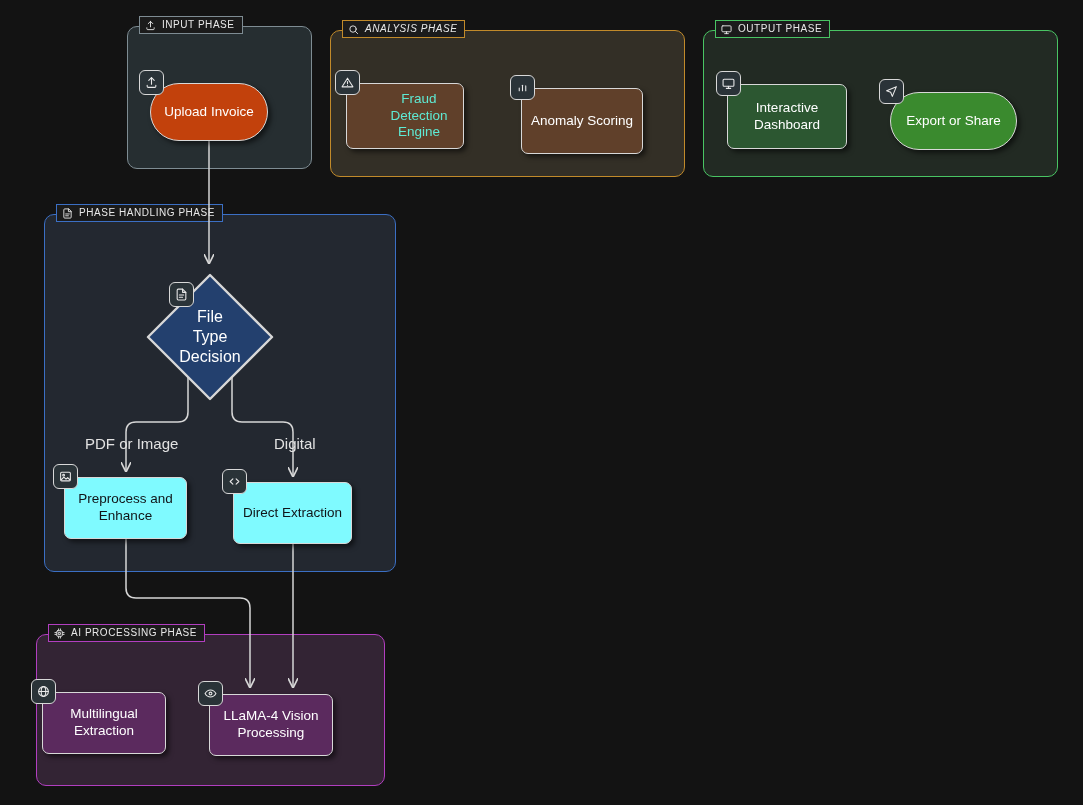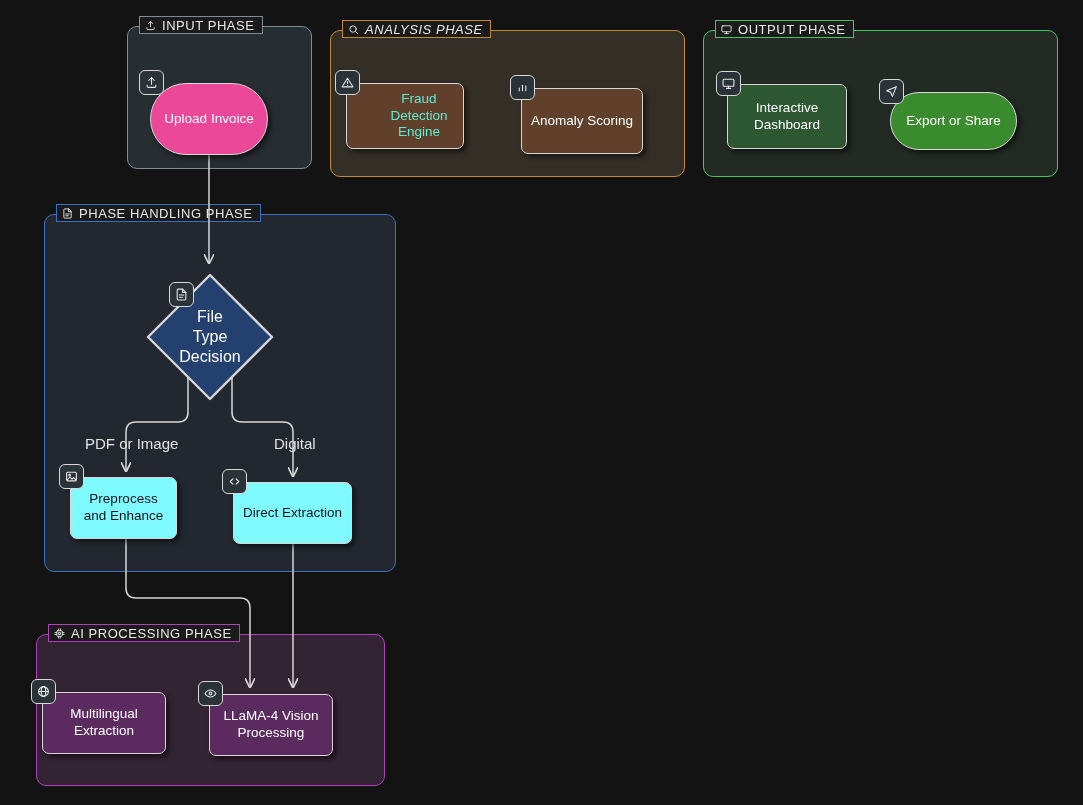--- a/index.html
+++ b/index.html
@@ -43,21 +43,21 @@
     position: absolute;
     top: -11px;
     left: 11px;
     display: flex;
     align-items: center;
     gap: 6px;
     padding: 2px 7px 2px 5px;
     border-radius: 0;
     background: #1b1b1b;
     border: 1px solid #555;
-    font-size: 13px;
+    font-size: 10px;
     letter-spacing: 0.55px;
     color: #e8e8e8;
     white-space: nowrap;
     line-height: 1;
     height: 18px;
     box-sizing: border-box;
   }
   .phase-label svg { display: block; }
 
   
@@ -217,21 +217,21 @@
 
       <path d="M 126 539 L 126 588 Q 126 598 136 598 L 240 598 Q 250 598 250 608 L 250 686" marker-end="url(#arrow)"></path>
 
       <path d="M 293 544 L 293 686" marker-end="url(#arrow)"></path>
     </g>
   </svg>
 
   <div class="edge-label" id="edge-label-0" style="left: 85px; top: 436px;">PDF or Image</div>
   <div class="edge-label" id="edge-label-1" style="left: 274px; top: 436px;">Digital</div>
 
-  <div class="node pill" id="node-upload_invoice" style="left: 150px; top: 83px; width: 118px; height: 72px; background: #ec4899; color: rgb(255, 255, 255); border-color: rgb(216, 216, 216);">
+  <div class="node pill" id="node-upload_invoice" style="left: 150px; top: 83px; width: 118px; height: 58px; background: #c2410c; color: rgb(255, 255, 255); border-color: rgb(216, 216, 216);">
     <span class="node-icon">
       <svg width="13" height="13" viewBox="0 0 24 24" fill="none" stroke="#e8e8e8" stroke-width="2" stroke-linecap="round" stroke-linejoin="round">
           <path d="M4 17v2a2 2 0 0 0 2 2h12a2 2 0 0 0 2-2v-2"></path>
           <path d="M12 3v12"></path>
           <path d="M7 8l5-5 5 5"></path>
         </svg>
     </span>
     <span>Upload Invoice</span>
   </div>
 
@@ -270,21 +270,21 @@
 
   <div class="node pill" id="node-export_or_share" style="left: 890px; top: 92px; width: 127px; height: 58px; background: rgb(58, 138, 46); color: rgb(255, 255, 255); border-color: rgb(216, 216, 216);">
     <span class="node-icon">
       <svg width="13" height="13" viewBox="0 0 24 24" fill="none" stroke="#e8e8e8" stroke-width="2" stroke-linecap="round" stroke-linejoin="round">
           <path d="M21 3 L3 10.5 L10.5 13.5 L13.5 21 Z"></path>
         </svg>
     </span>
     <span>Export or Share</span>
   </div>
 
-  <div class="node dark-text" id="node-preprocess_and_enhance" style="left: 64px; top: 477px; width: 107px; height: 62px; background: rgb(127, 250, 255); color: rgb(16, 20, 24); border-color: rgb(216, 216, 216); margin-left: 6px;">
+  <div class="node dark-text" id="node-preprocess_and_enhance" style="left: 64px; top: 477px; width: 123px; height: 62px; background: rgb(127, 250, 255); color: rgb(16, 20, 24); border-color: rgb(216, 216, 216);">
     <span class="node-icon">
       <svg width="13" height="13" viewBox="0 0 24 24" fill="none" stroke="#e8e8e8" stroke-width="2" stroke-linecap="round" stroke-linejoin="round">
           <rect x="3" y="4" width="18" height="16" rx="2"></rect>
           <circle cx="8.5" cy="9.5" r="1.6"></circle>
           <path d="M4 18l5-5 4 4 3-3 4 4"></path>
         </svg>
     </span>
     <span>Preprocess and Enhance</span>
   </div>
 

